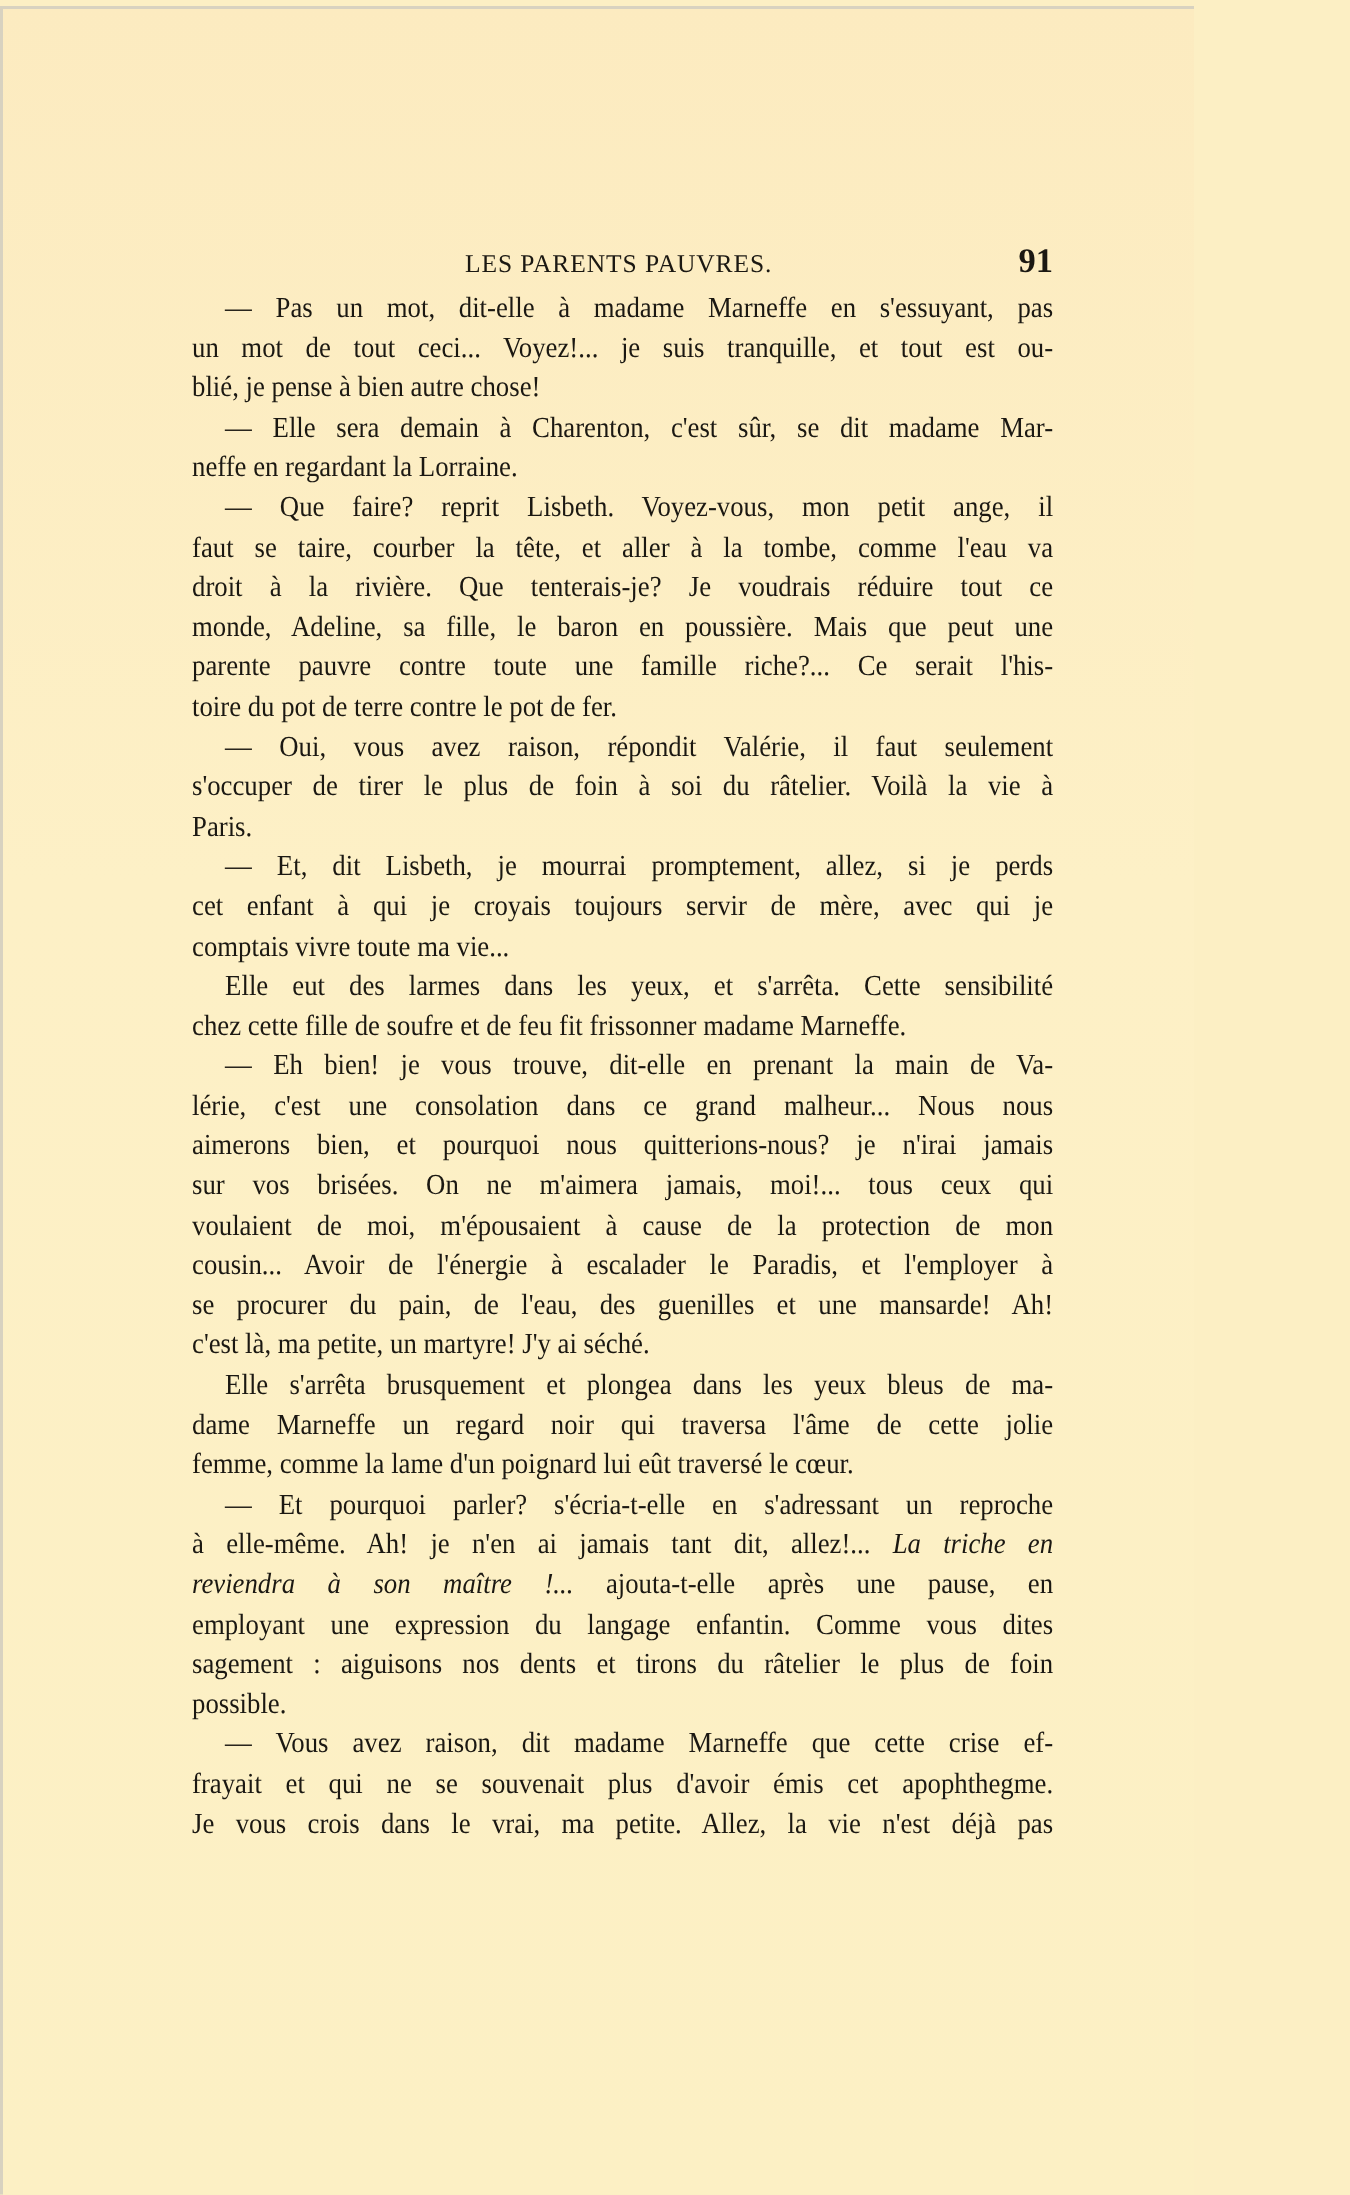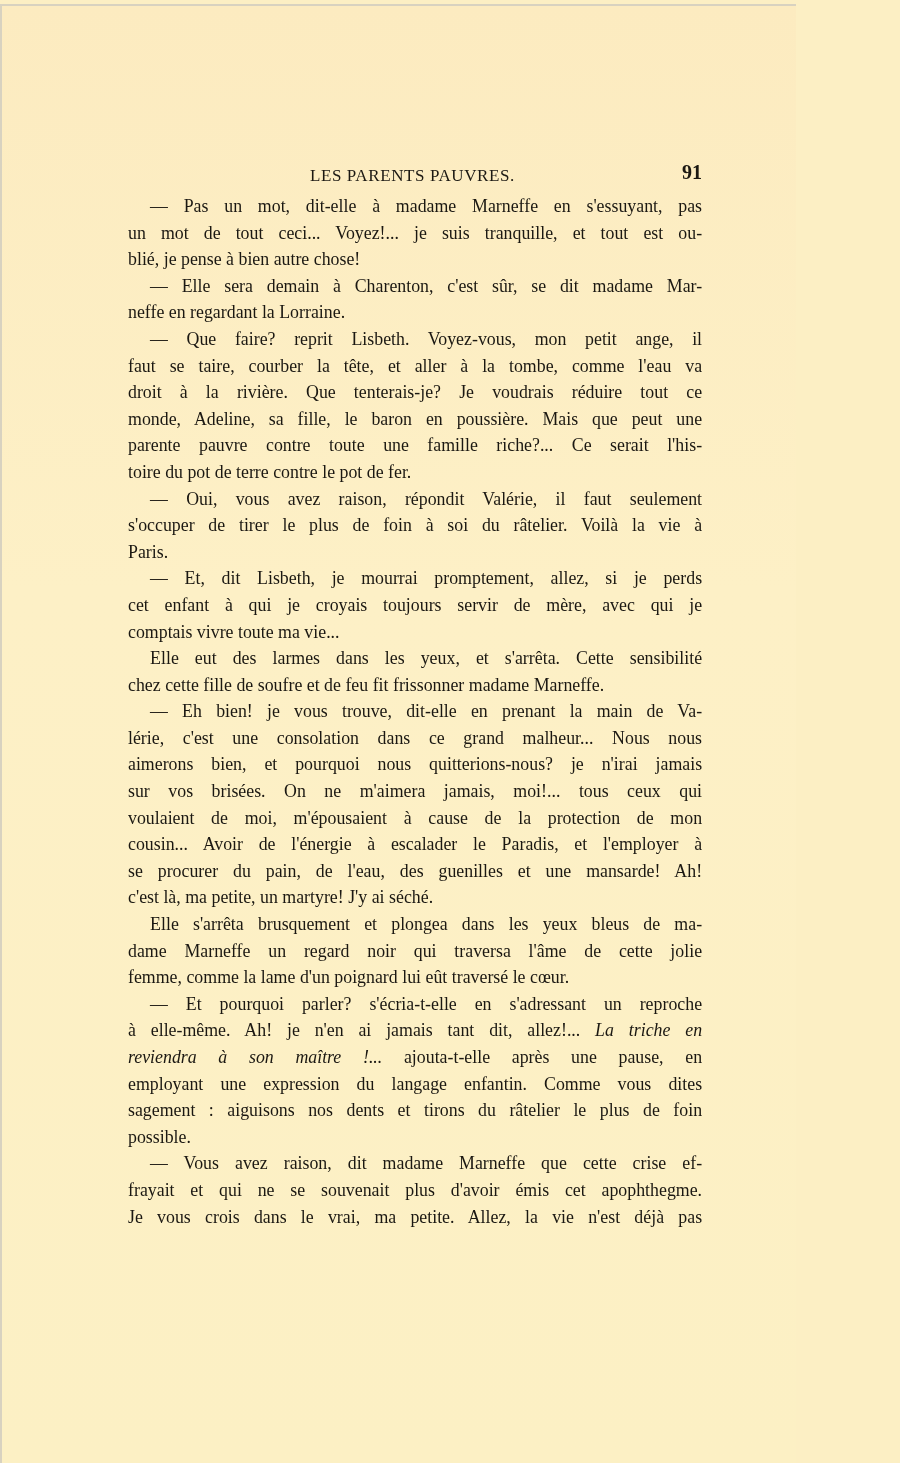--- a/index.html
+++ b/index.html
@@ -34,21 +34,21 @@
       left: 182px;
       top: 5px;
       font-size: 17px;
       letter-spacing: 0.6px;
       font-weight: normal;
     }
     .page-number {
       position: absolute;
       right: 0;
       top: 0;
-      font-size: 20px;
+      font-size: 23px;
       font-weight: bold;
     }
     .body-text {
       position: absolute;
       left: 128px;
       top: 189px;
       width: 574px;
       font-family: "Liberation Serif", serif;
       font-size: 19.4px;
       line-height: 26.6px;

